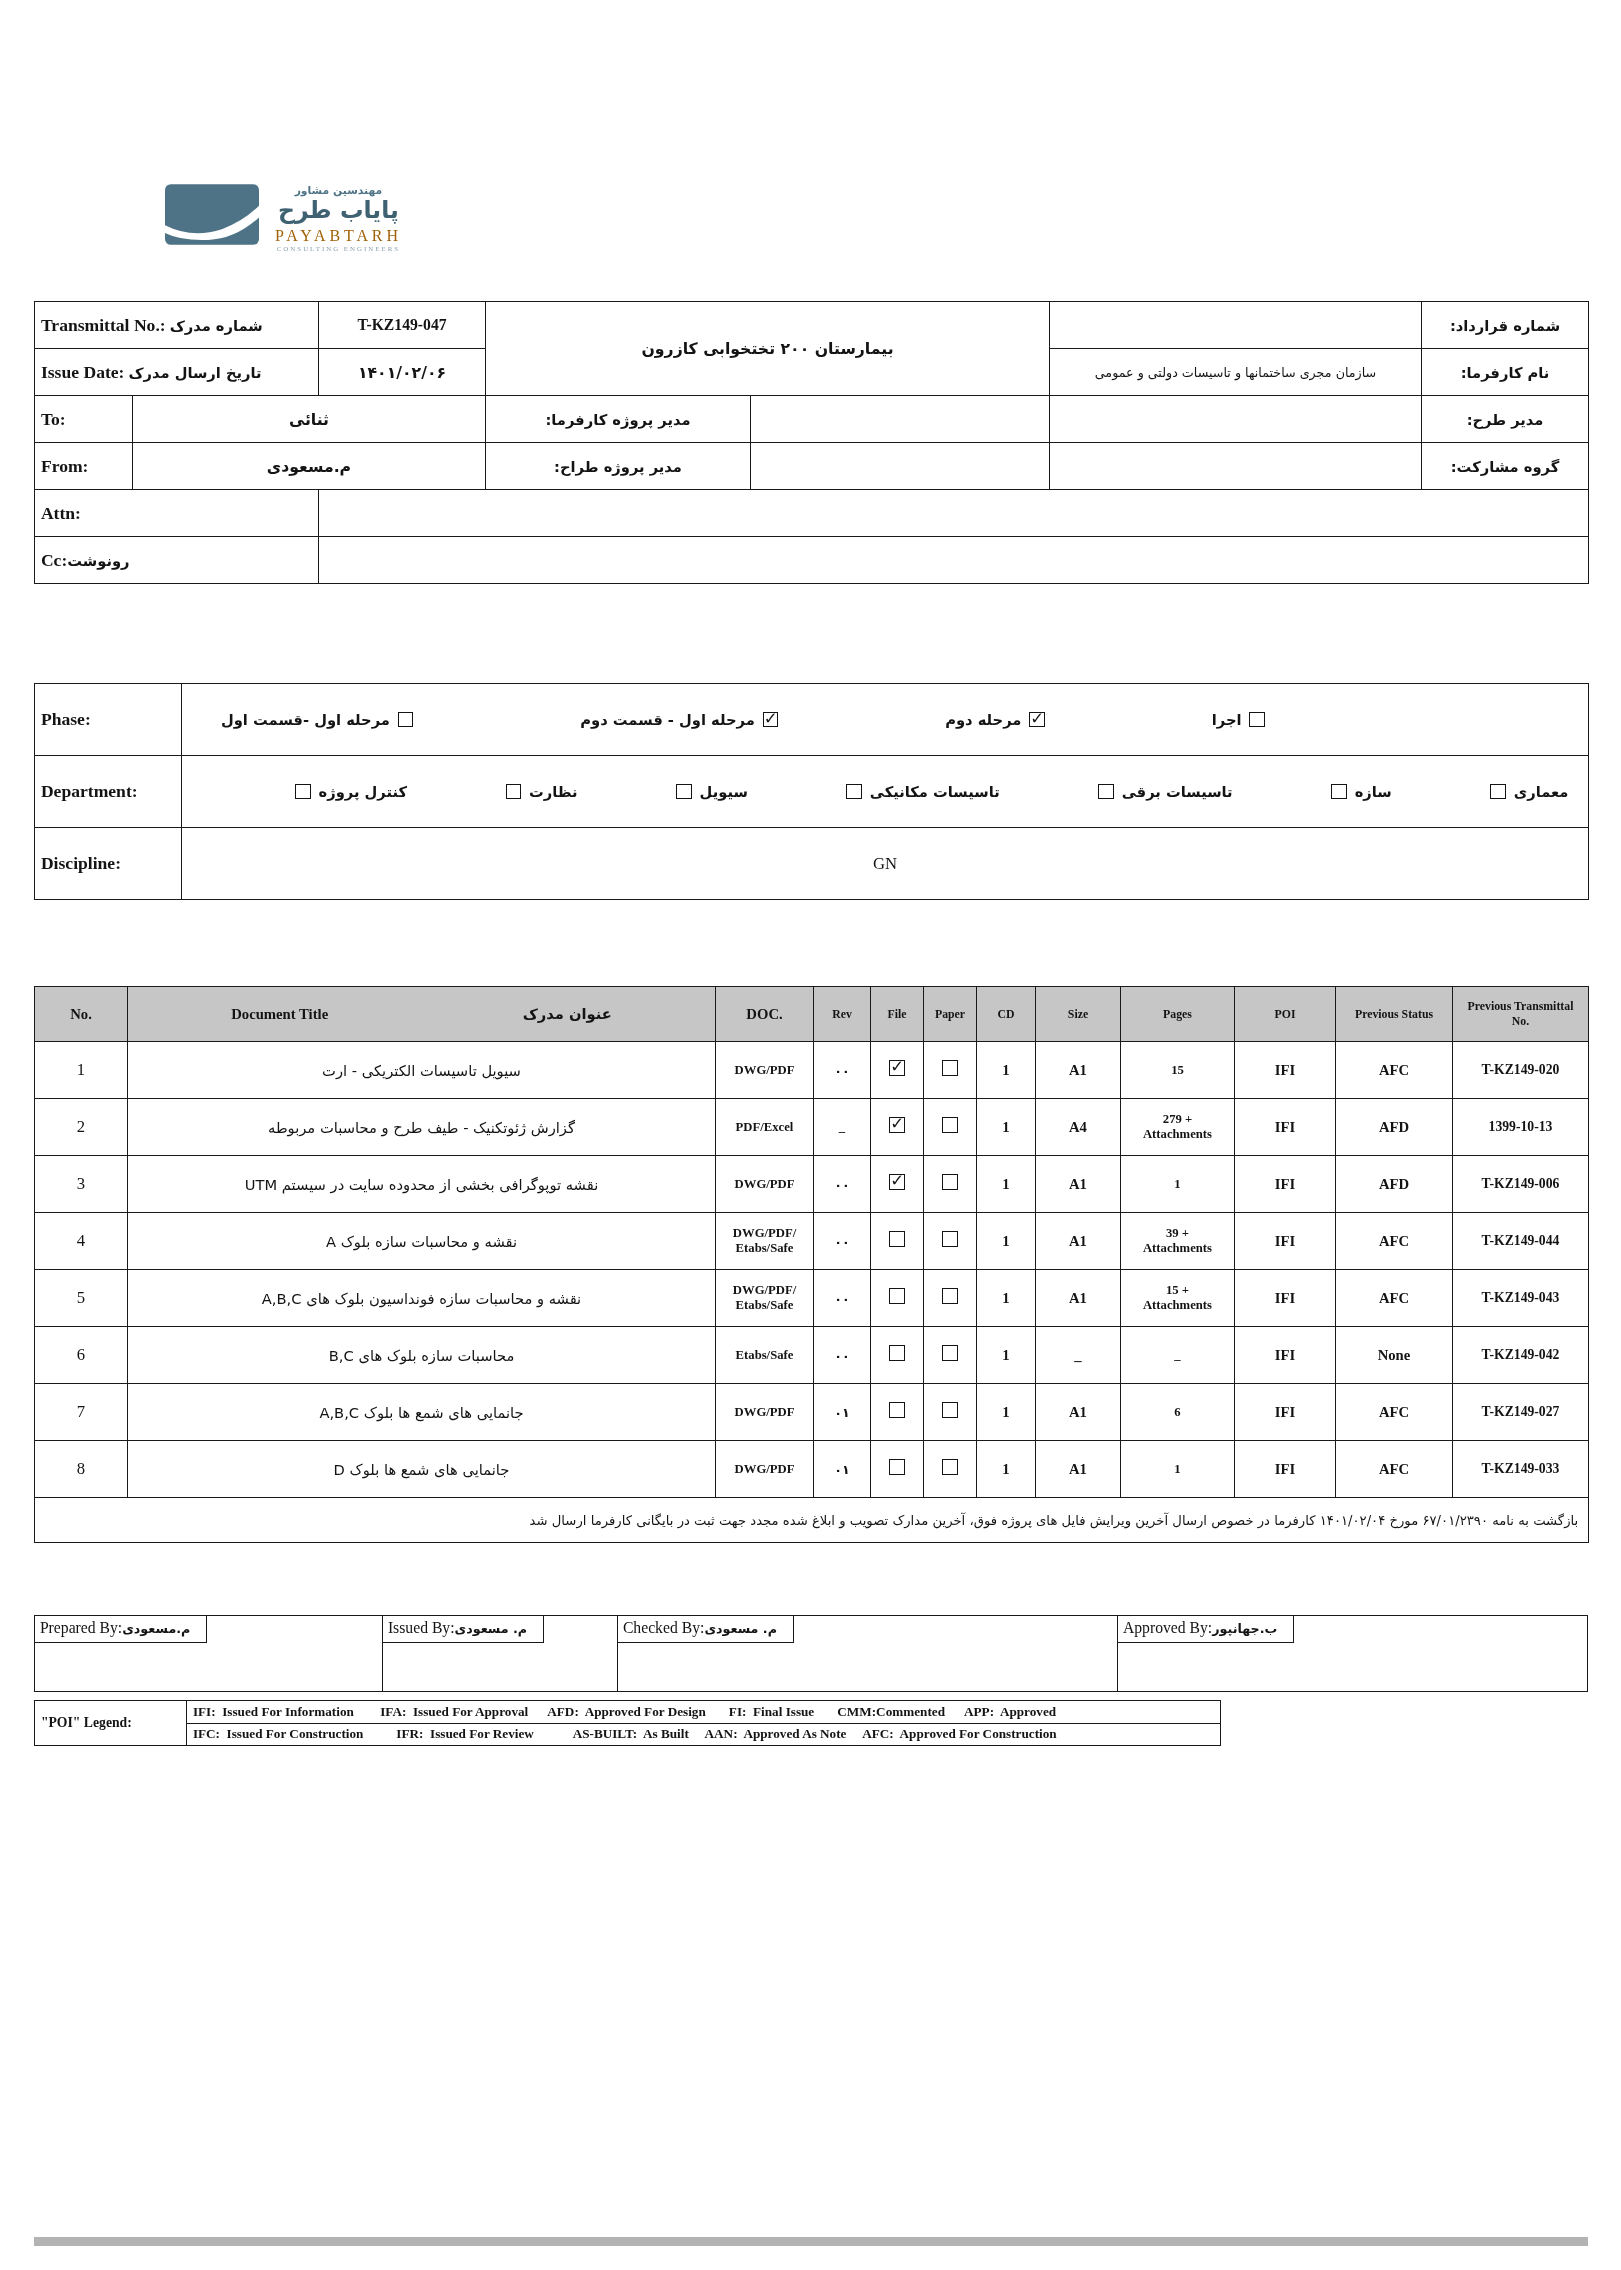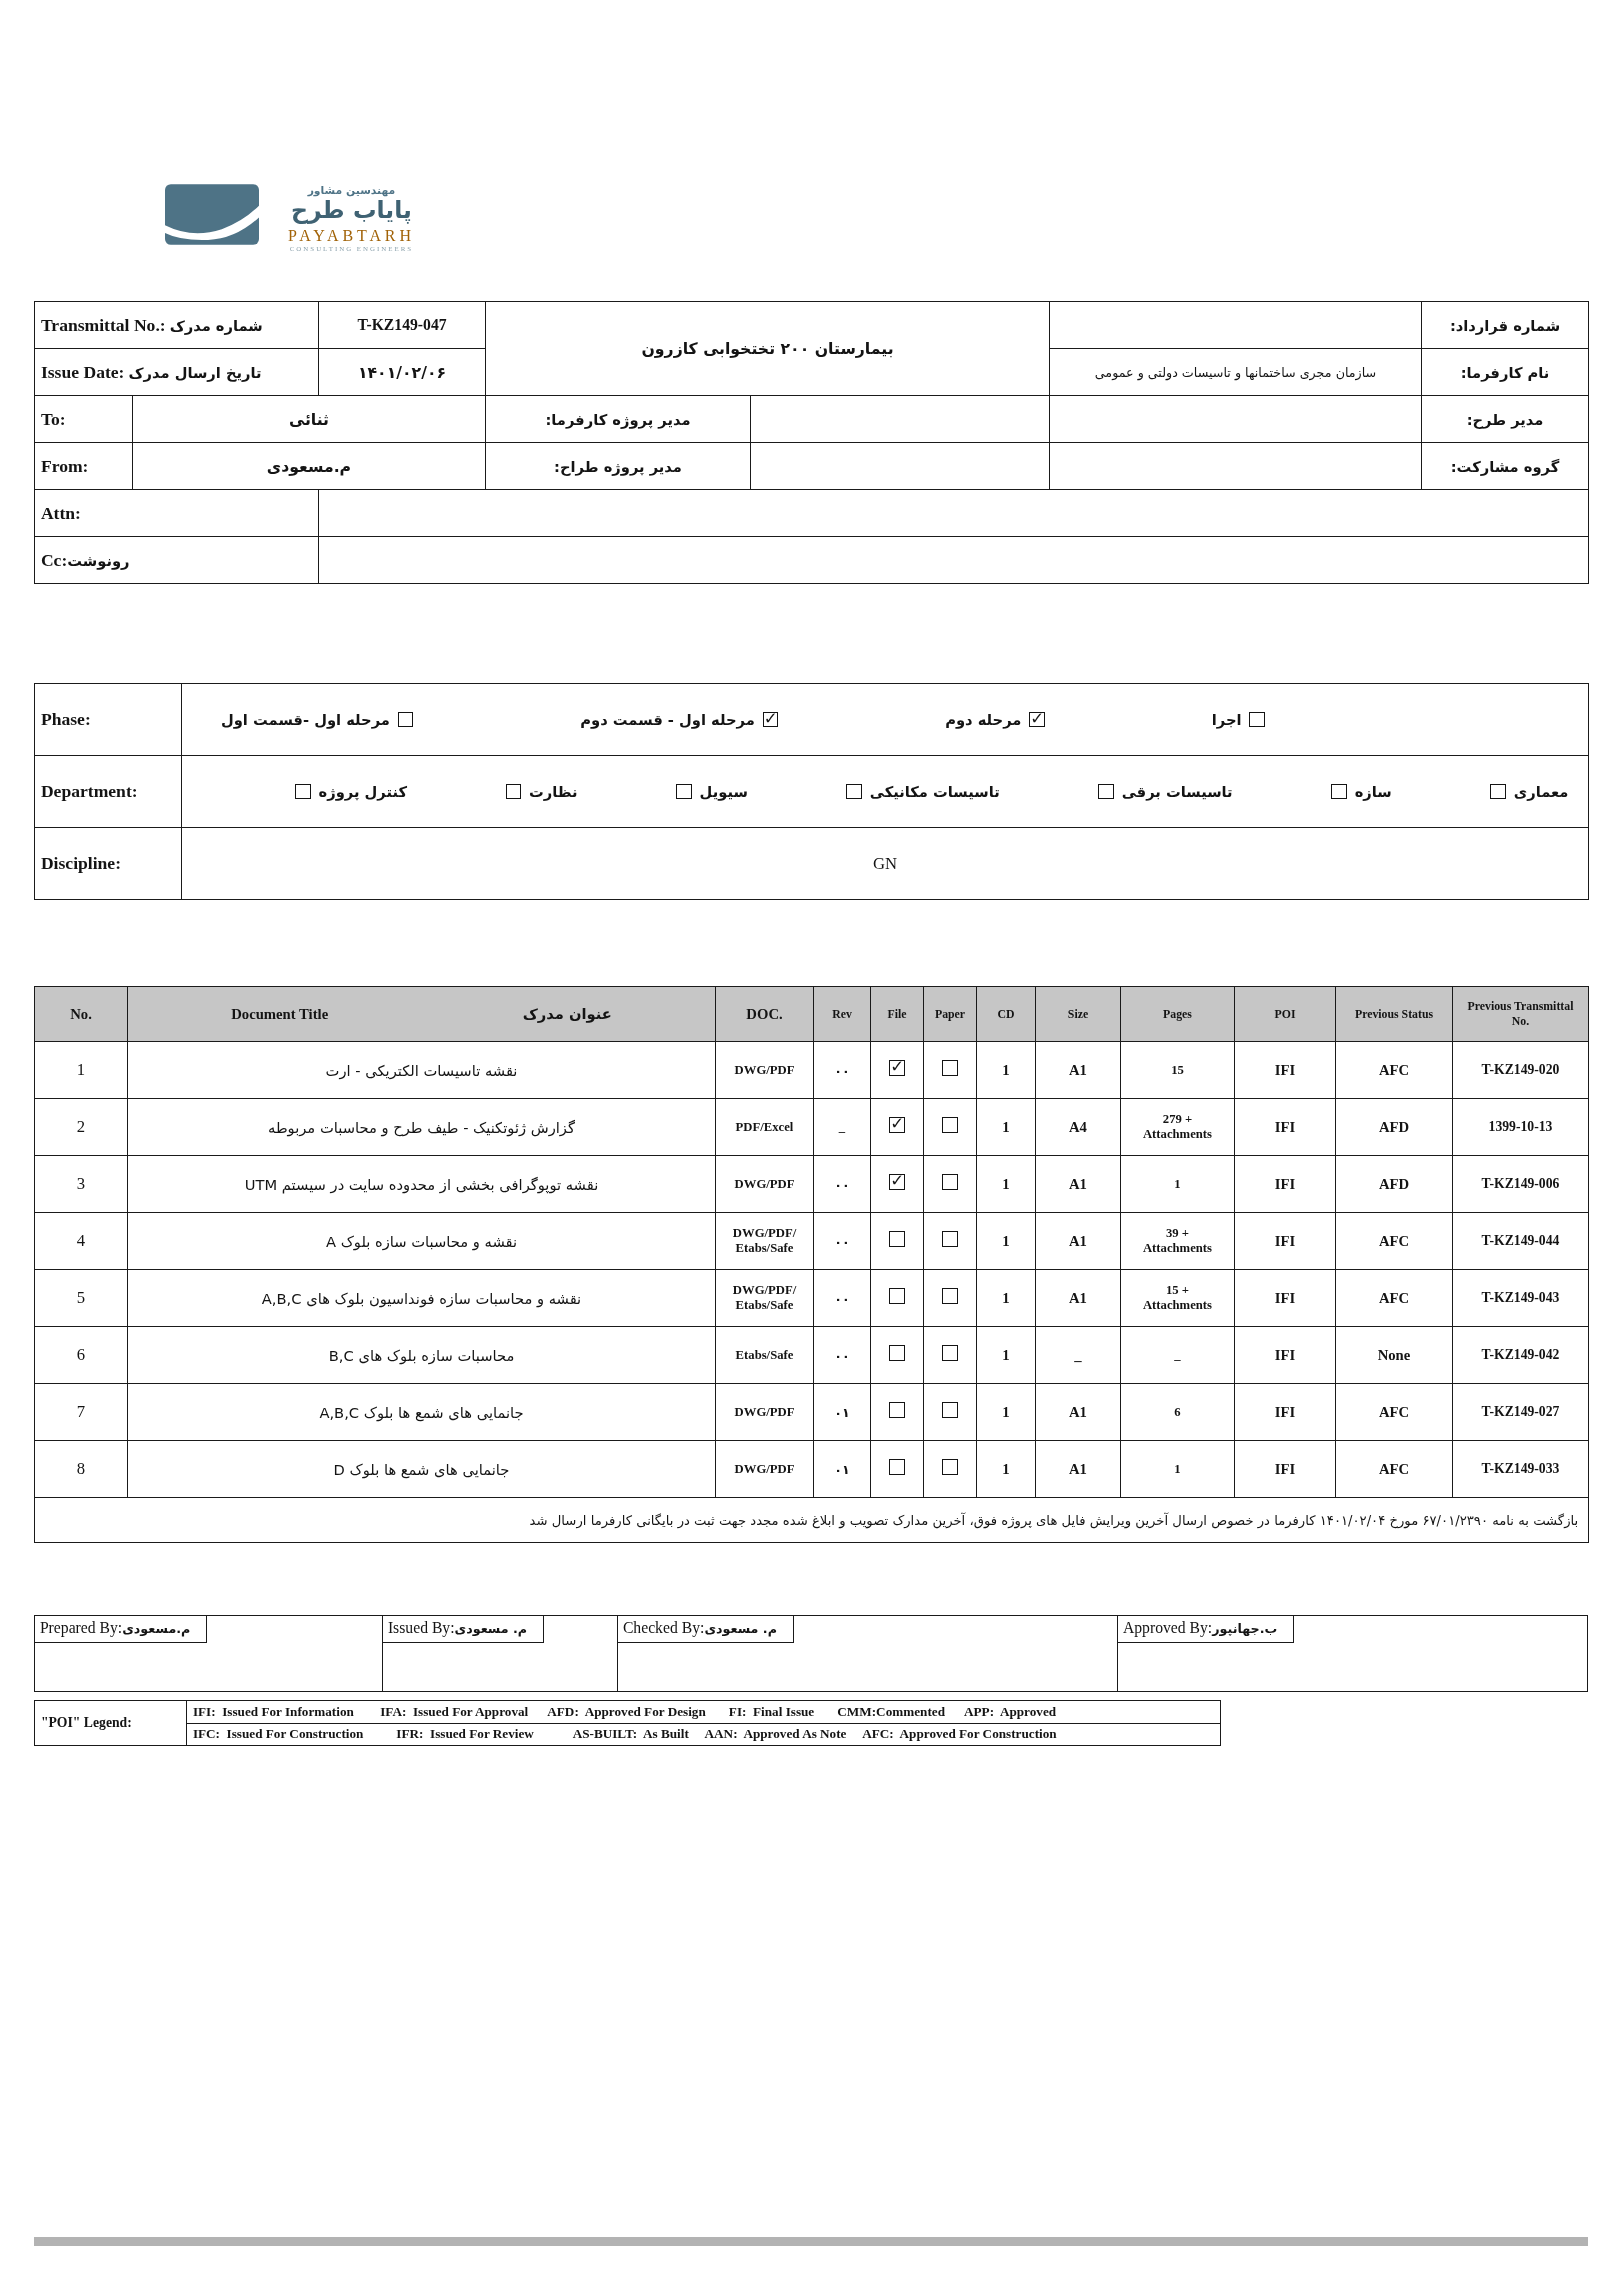--- a/index.html
+++ b/index.html
@@ -4,21 +4,21 @@
 <title>Document Transmittal</title>
 <style>
   * { margin:0; padding:0; box-sizing:border-box; }
   html,body { background:#ffffff; }
   body { font-family:"Liberation Serif","DejaVu Sans",serif; color:#141414; }
   .page { position:relative; width:1621px; height:2270px; margin:0 auto; background:#ffffff; overflow:hidden; }
 
   .fa { font-family:"DejaVu Sans",sans-serif; }
 
   
-  .logo-block { position:absolute; left:165px; top:184px; display:flex; gap:29px; align-items:flex-start; }
+  .logo-block { position:absolute; left:165px; top:184px; display:flex; gap:16px; align-items:flex-start; }
   .logo-mark { flex:0 0 auto; }
   .logo-text { display:flex; flex-direction:column; align-items:center; }
   .logo-fa-small { font-size:10.8px; font-weight:bold; color:#4e7386; }
   .logo-fa-name  { font-size:23.5px; font-weight:bold; color:#3f6273; line-height:1.15; }
   .logo-en-name  { font-size:16px; letter-spacing:3.9px; color:#a16207; margin-top:2.9px; }
   .logo-en-sub   { font-size:6.9px; letter-spacing:2px; color:#8aa0ab; }
   .doc-title { position:absolute; left:0; top:214px; width:100%; text-align:center;
                font-size:20.6px; font-weight:bold; }
 
   
@@ -263,21 +263,21 @@
       <td class="hdr-small">CD</td>
       <td class="hdr-small">Size</td>
       <td class="hdr-small">Pages</td>
       <td class="hdr-small">POI</td>
       <td class="hdr-small">Previous Status</td>
       <td class="hdr-small">Previous Transmittal No.</td>
     </tr>
 
     <tr class="data">
       <td class="cell-no">1</td>
-      <td class="cell-title fa" dir="rtl">نقشه تاسیسات الکتریکی - ارت</td>
+      <td class="cell-title fa" dir="rtl">سیویل تاسیسات الکتریکی - ارت</td>
       <td class="cell-doc multiline">DWG/PDF</td>
       <td class="cell-rev fa">۰۰</td>
       <td><span class="cb checked"></span></td>
       <td><span class="cb"></span></td>
       <td class="cell-cd">1</td>
       <td class="cell-size">A1</td>
       <td class="cell-pages multiline">15</td>
       <td class="cell-poi">IFI</td>
       <td class="cell-status">AFC</td>
       <td class="cell-prev">T-KZ149-020</td>

